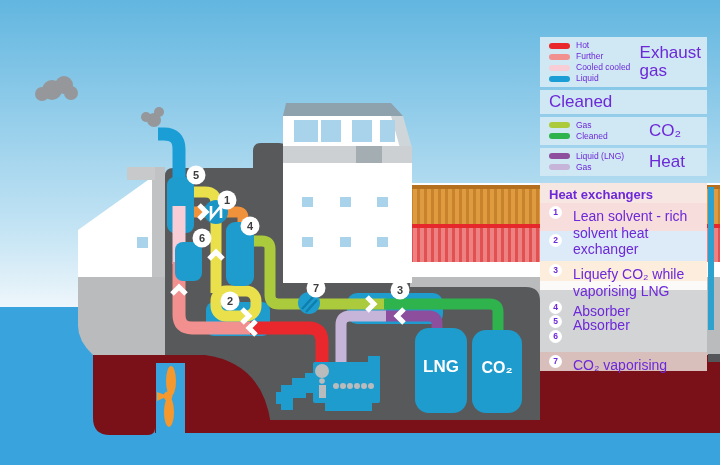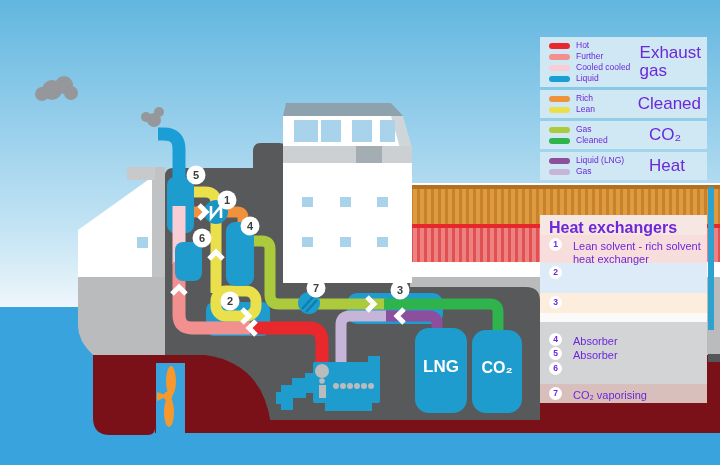--- a/index.html
+++ b/index.html
@@ -13,26 +13,26 @@
   .legend-rows{flex:1 1 auto;}
   .legend-row{display:flex;align-items:center;height:11px;}
   .swatch{width:21px;height:6px;border-radius:3px;flex:0 0 21px;margin-right:6px;}
   .legend-label{font-size:8.5px;line-height:1;white-space:nowrap;}
   .legend-title{flex:0 0 52px;font-size:17px;font-weight:normal;line-height:1.05;}
   .sw-hot{background:#e8282d}.sw-cooled{background:#f28f8f}.sw-further{background:#f8cdd5}
   .sw-cleaned{background:#1b9ed6}.sw-rich{background:#f0913b}.sw-lean{background:#e9e04b}
   .sw-co2gas{background:#abcb3d}.sw-co2liq{background:#2eb34d}
   .sw-fuelliq{background:#8e4e9e}.sw-fuelgas{background:#c6b5d9}
   .hx-panel{left:540px;top:183px;width:167px;}
-  .hx-title{background:#f7e7e3;font-size:16px;font-weight:bold;height:20px;
-    padding:4px 0 0 9px;box-sizing:border-box;margin-top:32px;}
+  .hx-title{background:#f7e7e3;font-size:13px;font-weight:bold;height:20px;
+    padding:4px 0 0 9px;box-sizing:border-box;}
   .hx-row{display:flex;align-items:flex-start;padding:3px 4px 0 9px;box-sizing:border-box;}
   .hx-num{flex:0 0 13px;width:13px;height:13px;border-radius:50%;background:#fff;
     font-size:8.5px;font-weight:bold;text-align:center;line-height:13px;margin-right:11px;}
-  .hx-label{font-size:11px;line-height:1.18;padding-top:2px;}
+  .hx-label{font-size:14px;line-height:1.18;padding-top:2px;}
   .hx-r1{background:#f7dedd;height:28px;}
   .hx-r2{background:#dcebf7;height:30px;}
   .hx-r3{background:#fceddc;height:20px;}
   .hx-spacer{height:17px;background:linear-gradient(#fbfaf9 55%,#d3d4d6 55%);}
   .hx-r4{background:#d3d4d6;height:14px;}
   .hx-r5{background:#d3d4d6;height:15px;}
   .hx-r6{background:#d3d4d6;height:25px;}
   .hx-r7{background:#d8bfbc;height:19px;}
 </style>
 </head>
@@ -249,30 +249,20 @@
             <span class="legend-label">Cooled cooled</span>
           </div>
       <div class="legend-row">
             <span class="swatch sw-cleaned"></span>
             <span class="legend-label">Liquid</span>
           </div>
     </div>
     <div class="legend-title">Exhaust gas</div>
   </div>
   <div class="legend-section">
-    <div class="legend-rows">
-      <div class="legend-row">
-            <span class="swatch sw-rich"></span>
-            <span class="legend-label">Rich</span>
-          </div>
-      <div class="legend-row">
-            <span class="swatch sw-lean"></span>
-            <span class="legend-label">Lean</span>
-          </div>
-    </div>
     <div class="legend-title">Cleaned</div>
   </div>
   <div class="legend-section">
     <div class="legend-rows">
       <div class="legend-row">
             <span class="swatch sw-co2gas"></span>
             <span class="legend-label">Gas</span>
           </div>
       <div class="legend-row">
             <span class="swatch sw-co2liq"></span>
@@ -300,20 +290,21 @@
   <div class="hx-title">Heat exchangers</div>
   <div class="hx-row hx-r1">
         <span class="hx-num">1</span>
         <span class="hx-label">Lean solvent - rich solvent heat exchanger</span>
       </div>
   <div class="hx-row hx-r2">
         <span class="hx-num">2</span>
       </div>
   <div class="hx-row hx-r3">
         <span class="hx-num">3</span>
+        <span class="hx-label">Liquefy CO₂ while vaporising LNG</span>
       </div>
   <div class="hx-spacer"></div>
   <div class="hx-row hx-r4">
         <span class="hx-num">4</span>
         <span class="hx-label">Absorber</span>
       </div>
   <div class="hx-row hx-r5">
         <span class="hx-num">5</span>
         <span class="hx-label">Absorber</span>
       </div>

